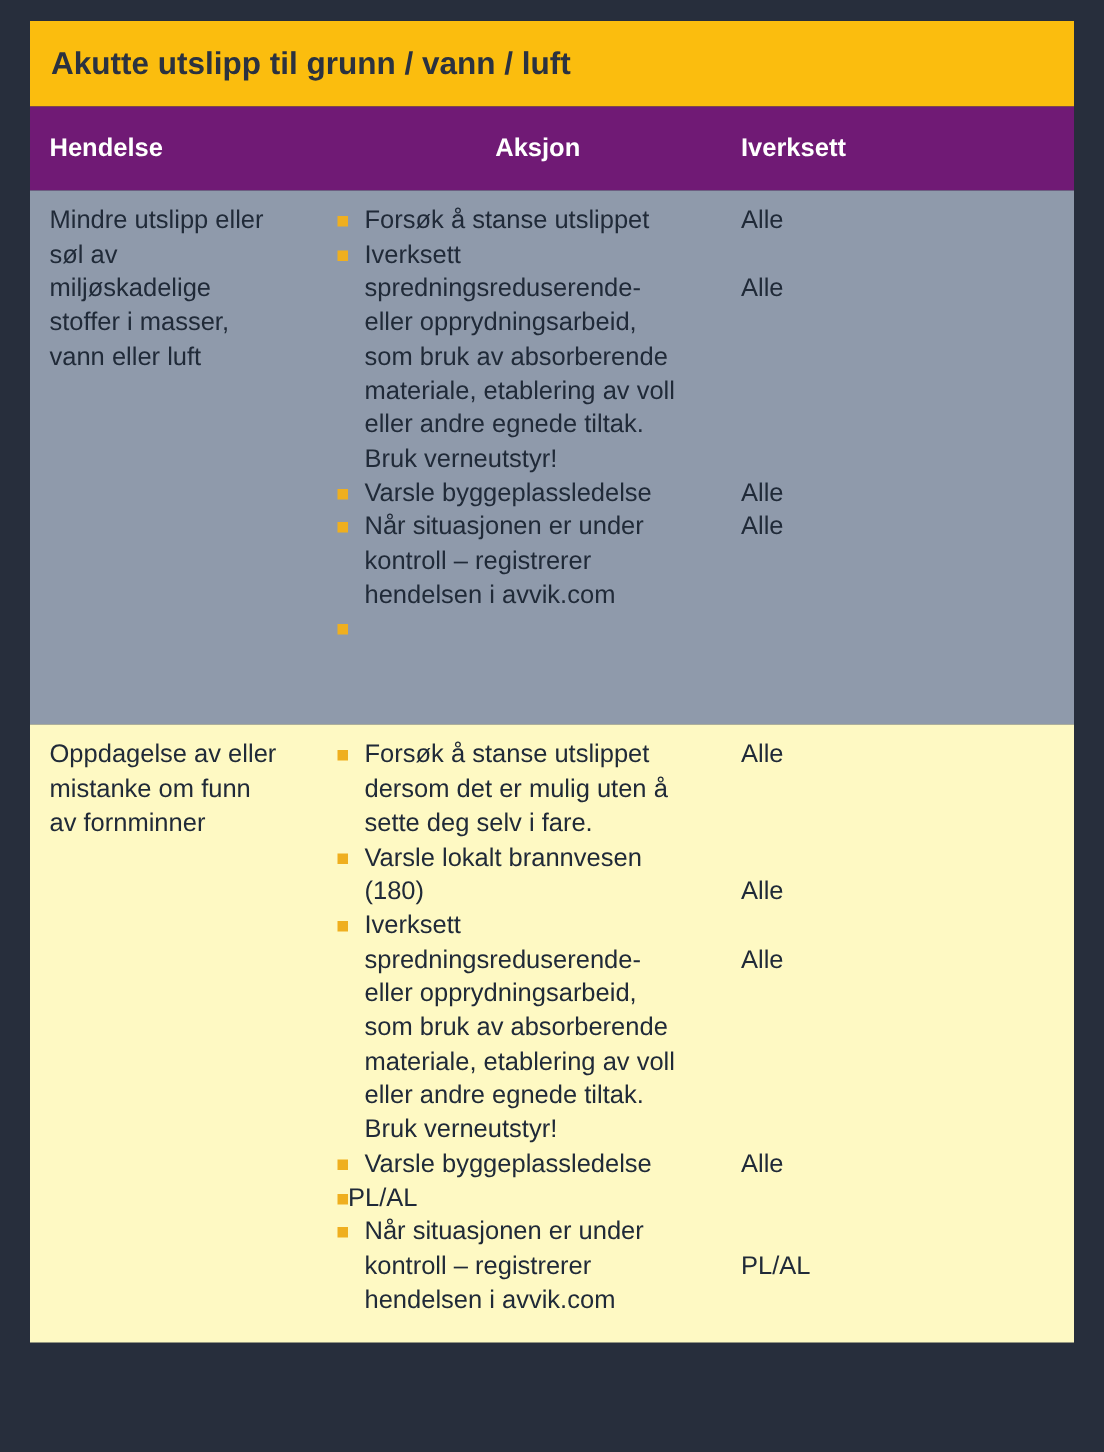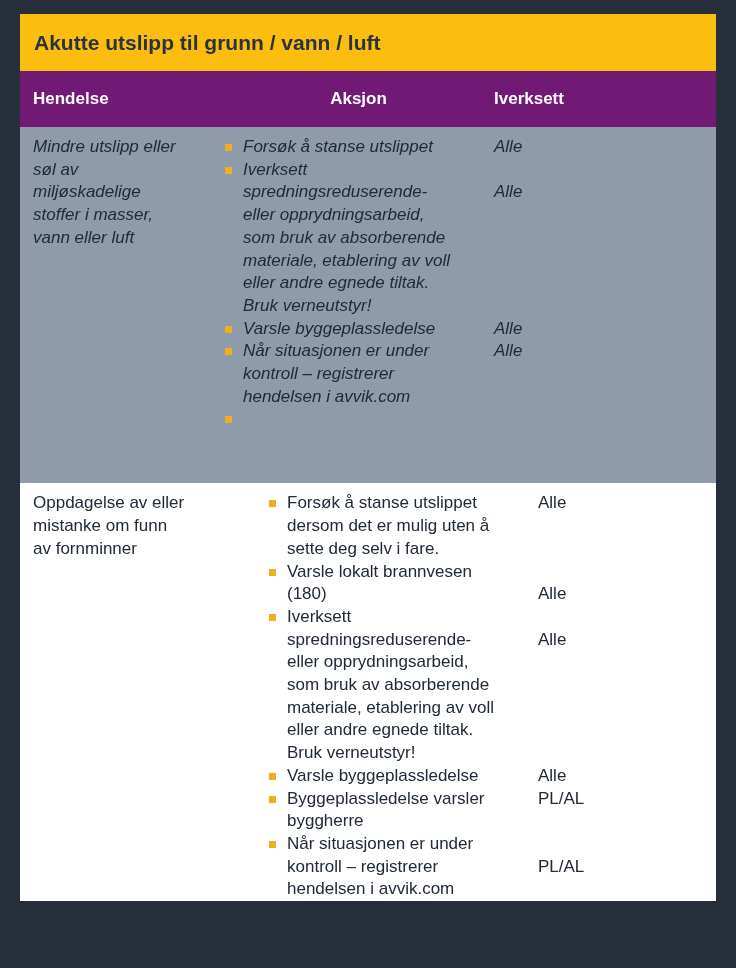--- a/index.html
+++ b/index.html
@@ -52,22 +52,22 @@
     padding-top:9px;
   }
   .row .hendelse{
     box-sizing:border-box;
     width:203px;
     padding-left:13px;
     padding-right:28px;
     flex:none;
     white-space:pre-line;
   }
-  .row1{background:#8F9AAB;padding-bottom:60px;font-style:italic;}
-  .row2{background:#ffffff;gap:44px;}
+  .row1{background:#8F9AAB;padding-bottom:60px;}
+  .row2{background:#fef9c3;padding-bottom:17px;}
   .actions{flex:1;}
   .action{display:flex;align-items:flex-start;}
   .bullet{
     flex:none;
     width:7px;height:7px;
     background:#EFAF1F;
     margin:8px 0 0 2px;
   }
   .atext{
     flex:none;
@@ -175,22 +175,20 @@
         </div>
 
         <div class="action">
           <span class="bullet"></span>
           <div class="atext">Varsle byggeplassledelse</div>
           <div class="resp">Alle</div>
         </div>
 
         <div class="action">
           <span class="bullet"></span>
-          <div class="atext">Byggeplassledelse varsler
-byggherre</div>
           <div class="resp">PL/AL</div>
         </div>
 
         <div class="action">
           <span class="bullet"></span>
           <div class="atext">Når situasjonen er under
 kontroll – registrerer
 hendelsen i avvik.com</div>
           <div class="resp l2">PL/AL</div>
         </div>

